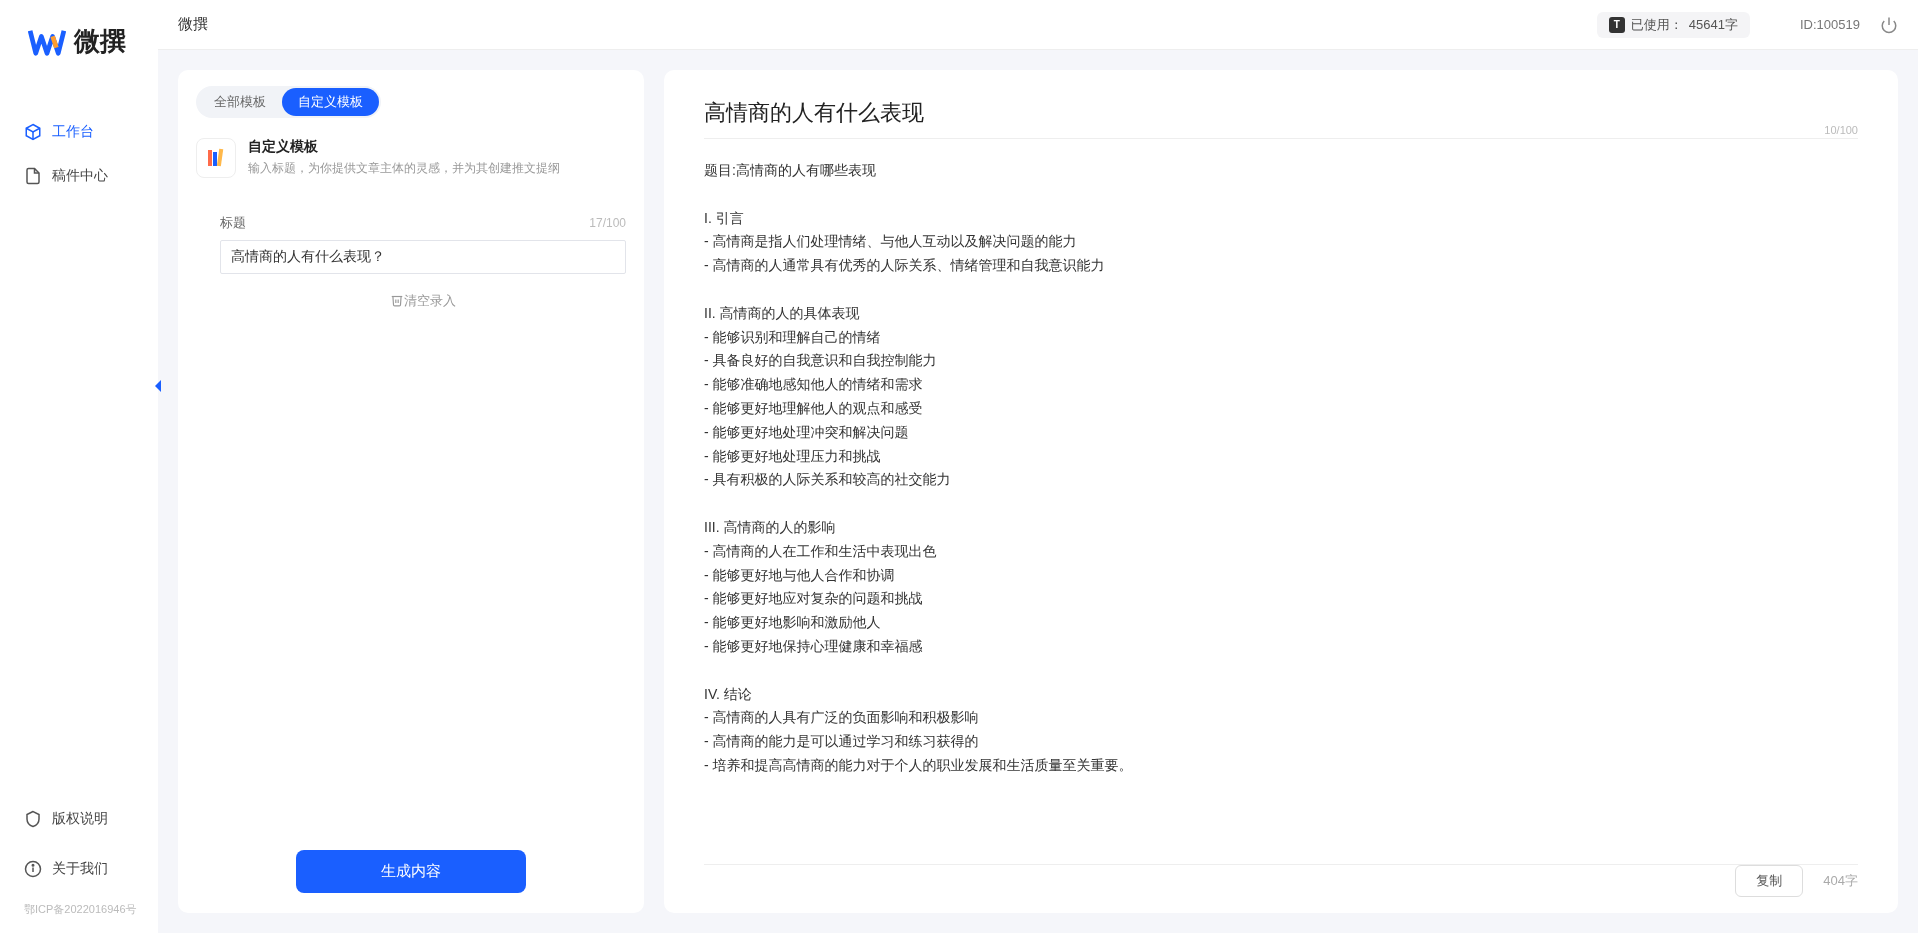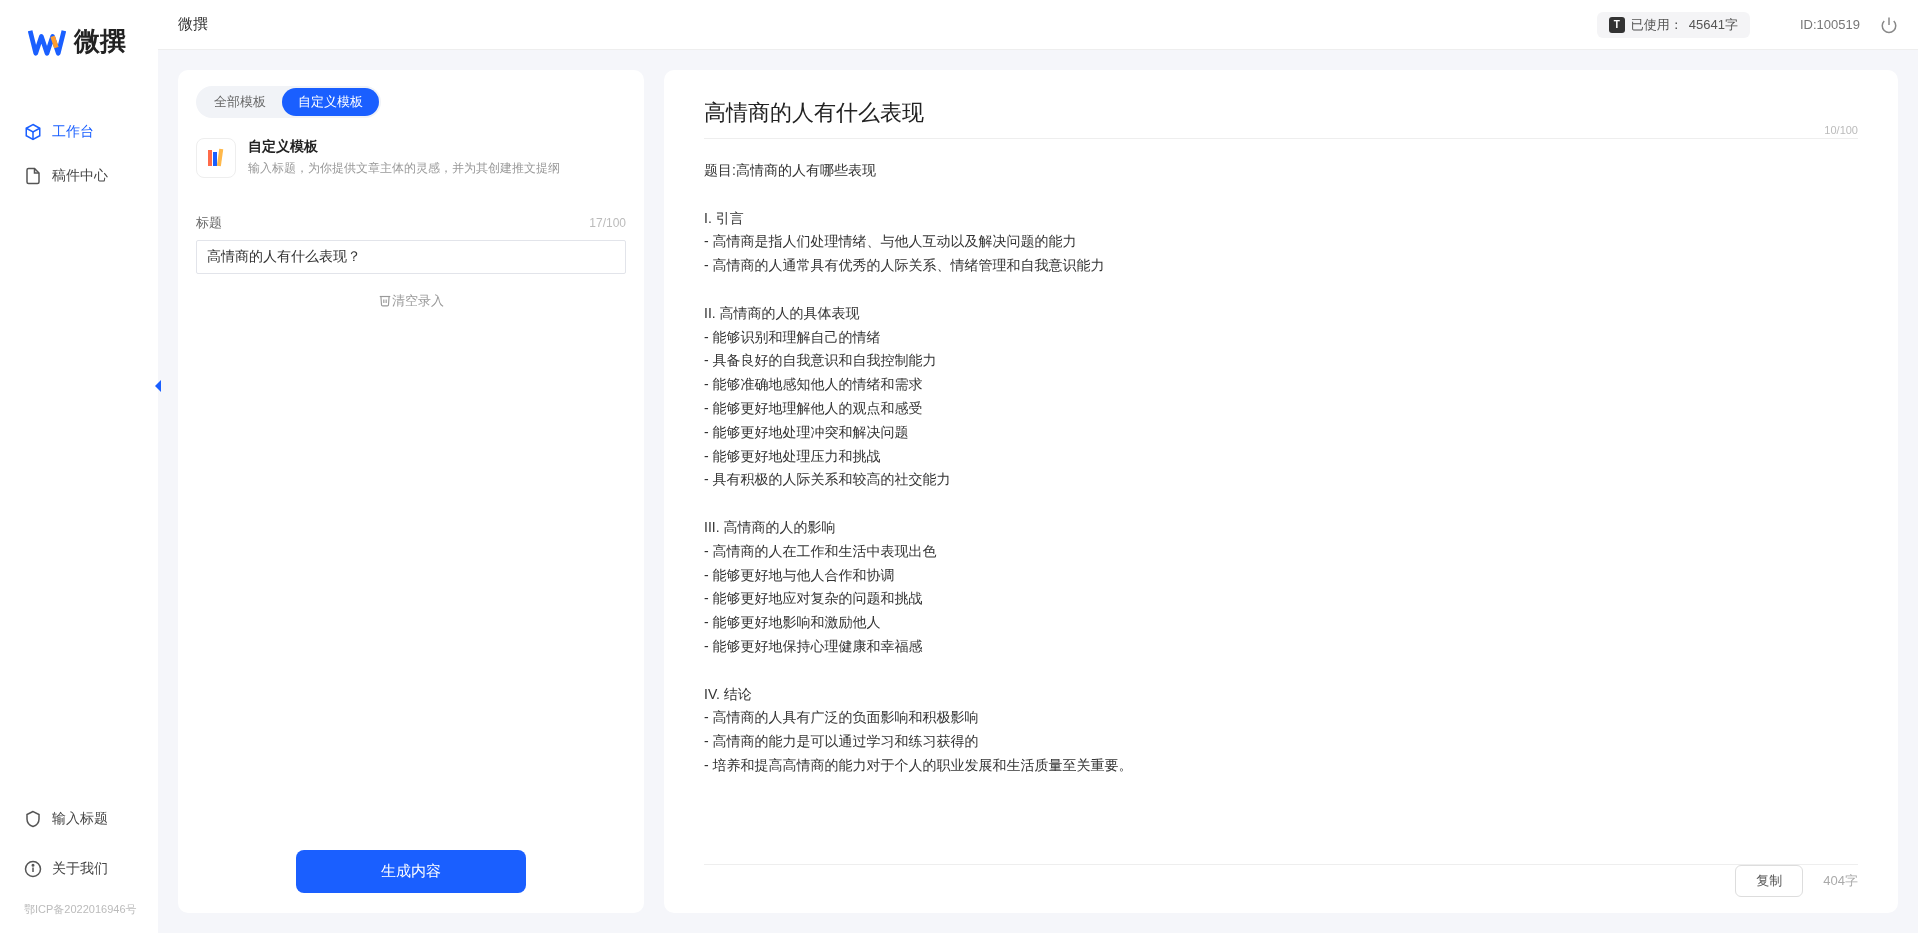--- a/index.html
+++ b/index.html
@@ -194,20 +194,21 @@
       font-weight: 600;
       color: #222;
       margin-bottom: 4px;
     }
     .template-desc {
       font-size: 12px;
       color: #999;
     }
     .form-section {
       margin-top: 36px;
+      margin-left: 24px;
     }
     .form-label-row {
       display: flex;
       justify-content: space-between;
       align-items: center;
       margin-bottom: 8px;
     }
     .form-label {
       font-size: 13px;
       color: #666;
@@ -343,21 +344,21 @@
     </div>
   </nav>
 
   <div class="sidebar-bottom">
     <div class="nav-item">
       <span class="nav-icon">
         <svg width="18" height="18" viewBox="0 0 24 24" fill="none" stroke="#555" stroke-width="2">
           <path d="M12 2 L4 6 v6 c0 5 3.5 8.5 8 10 c4.5-1.5 8-5 8-10 V6 z"></path>
         </svg>
       </span>
-      <span>输入标题</span>
+      <span>版权说明</span>
     </div>
     <div class="nav-item">
       <span class="nav-icon">
         <svg width="18" height="18" viewBox="0 0 24 24" fill="none" stroke="#555" stroke-width="2">
           <circle cx="12" cy="12" r="10"></circle>
           <line x1="12" y1="10" x2="12" y2="16"></line>
           <circle cx="12" cy="7" r="1" fill="#555"></circle>
         </svg>
       </span>
       <span>关于我们</span>

